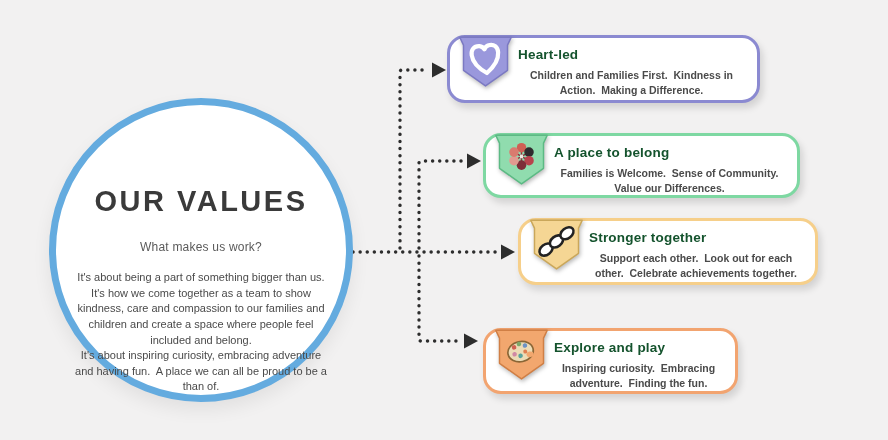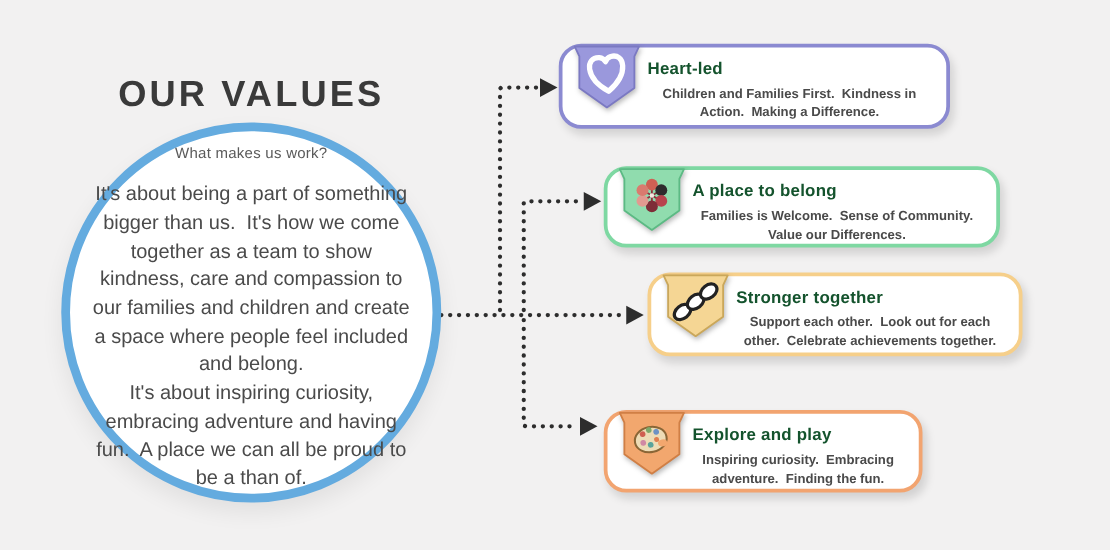--- a/index.html
+++ b/index.html
@@ -25,21 +25,21 @@
     text-align:center;
   }
   .circle-title{
     margin:52px 0 0 0;font-size:29px;font-weight:800;letter-spacing:2.5px;
     color:#3a3a3a;
   }
   .circle-subtitle{
     margin-top:22px;font-size:12px;color:#5a5a5a;letter-spacing:.2px;
   }
   .circle-para{
-    margin:0;width:258px;font-size:16px;line-height:1.42;color:#4a4a4a;
+    margin:0;width:258px;font-size:11px;line-height:1.42;color:#4a4a4a;
     white-space:pre-wrap;
   }
   .circle-para.first{margin-top:16px;}
 
   
   .card{
     position:absolute;box-sizing:border-box;background:#ffffff;
     border:3px solid #888;border-radius:18px;
     box-shadow:3px 5px 7px rgba(0,0,0,0.13);
     padding:9px 12px 6px 68px;

